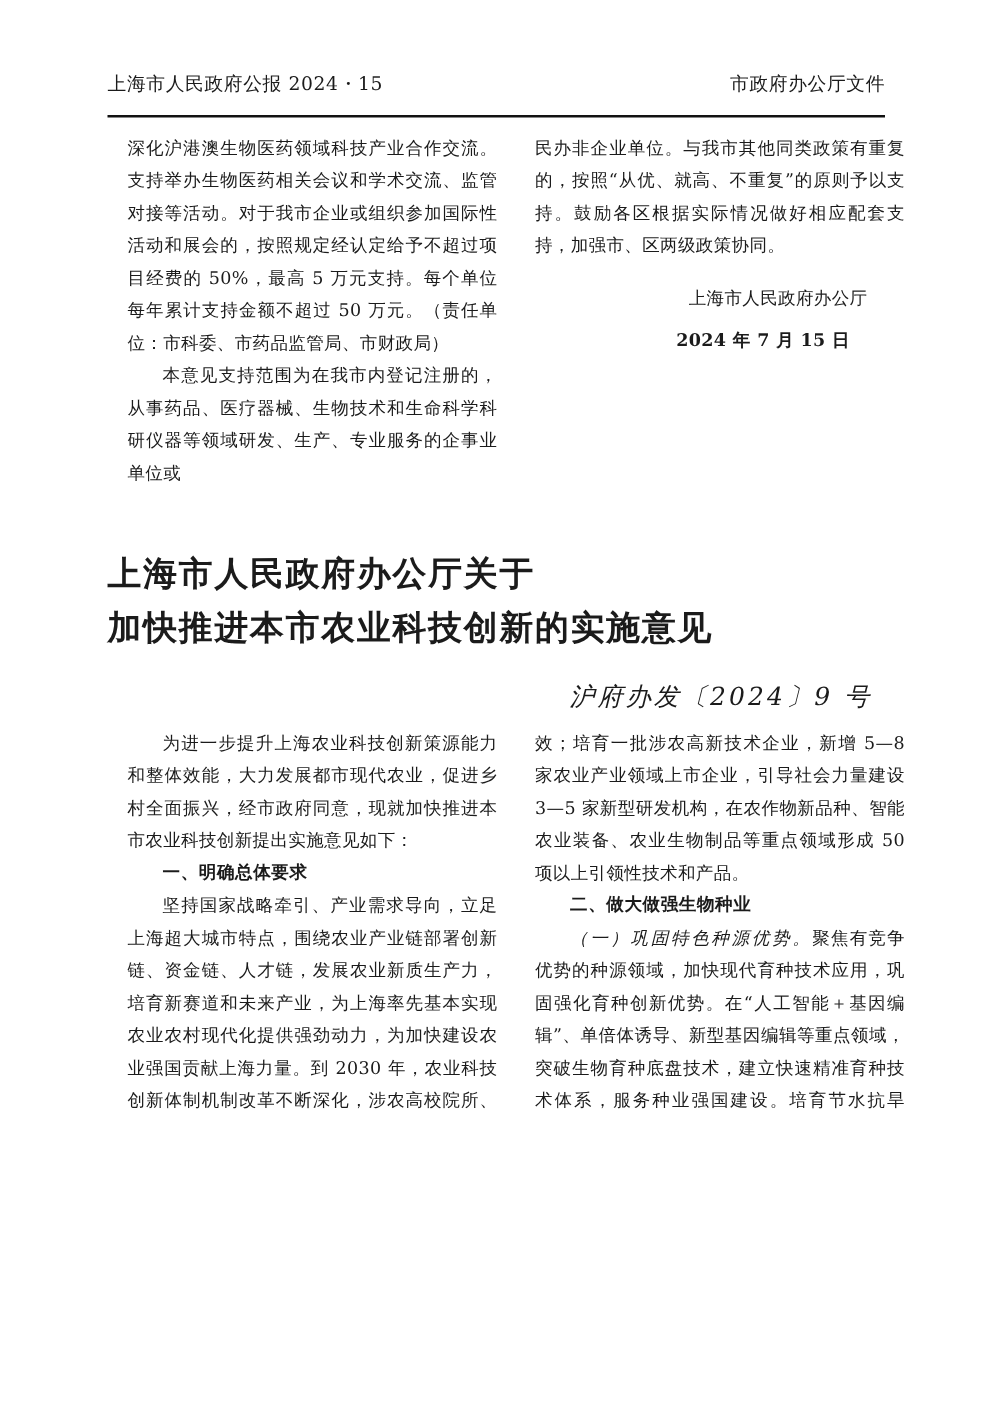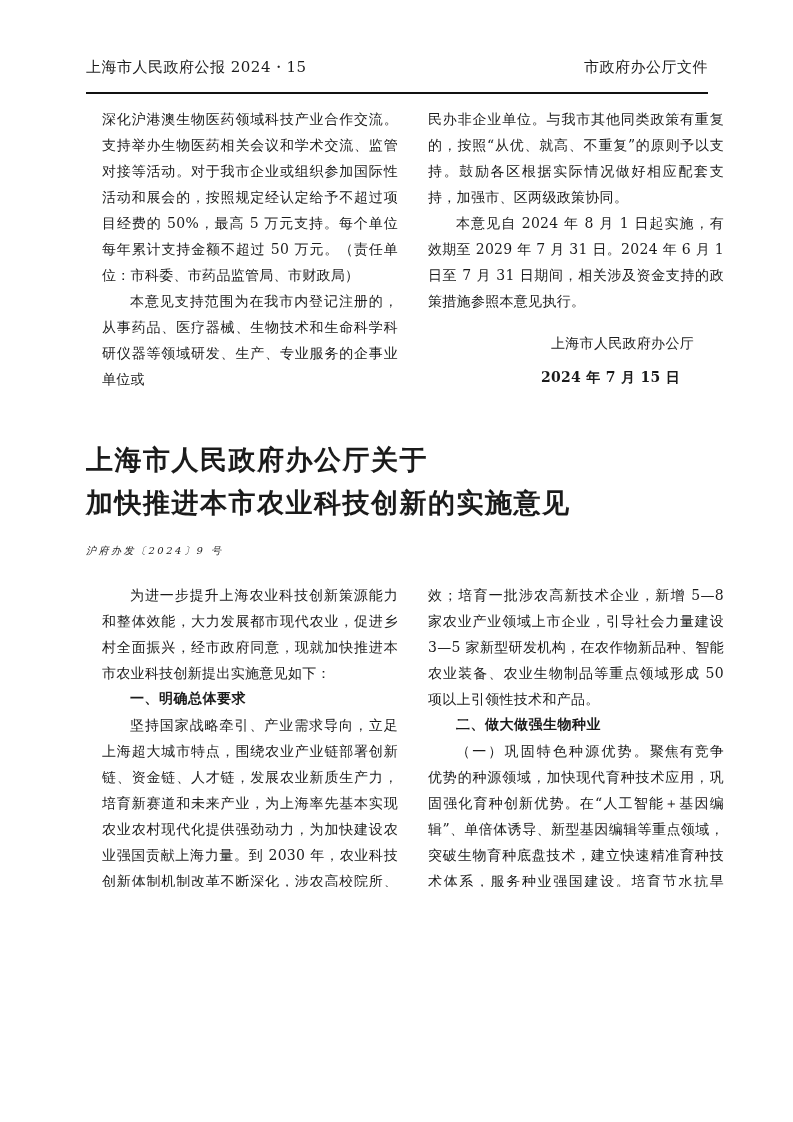--- a/index.html
+++ b/index.html
@@ -58,26 +58,27 @@
     top: 438px; left: 86px; width: 622px;
     text-align: left;
     font-size: 27px;
     font-weight: 700;
     line-height: 43px;
     letter-spacing: 1.5px;
   }
   .doc-number {
     position: absolute;
     top: 544px; left: 86px; width: 622px;
+    text-align: right;
     padding-right: 10px;
-    font-size: 10px;
+    font-size: 20px;
     font-style: italic;
     letter-spacing: 2.5px;
   }
-  .kaiti-lead { letter-spacing: 1.5px; margin-top: 16px; }
+  .kaiti-lead { font-style: italic; letter-spacing: 1.5px; margin-top: 16px; }
   .page-footer {
     position: absolute;
     top: 1020px; left: 88px;
     font-size: 14px;
     letter-spacing: 2px;
   }
 </style>
 </head>
 <body>
 
@@ -89,21 +90,20 @@
   </div>
   <div class="header-rule"></div>
 
   <div class="two-col section-a">
     <div class="col">
       <p>深化沪港澳生物医药领域科技产业合作交流。支持举办生物医药相关会议和学术交流、监管对接等活动。对于我市企业或组织参加国际性活动和展会的，按照规定经认定给予不超过项目经费的 50%，最高 5 万元支持。每个单位每年累计支持金额不超过 50 万元。（责任单位：市科委、市药品监管局、市财政局）</p>
       <p class="indent">本意见支持范围为在我市内登记注册的，从事药品、医疗器械、生物技术和生命科学科研仪器等领域研发、生产、专业服务的企事业单位或</p>
     </div>
     <div class="col">
       <p>民办非企业单位。与我市其他同类政策有重复的，按照“从优、就高、不重复”的原则予以支持。鼓励各区根据实际情况做好相应配套支持，加强市、区两级政策协同。</p>
-      <p class="indent">本意见自 2024 年 8 月 1 日起实施，有效期至 2029 年 7 月 31 日。2024 年 6 月 1 日至 7 月 31 日期间，相关涉及资金支持的政策措施参照本意见执行。</p>
       <div class="signature-block">
         <div class="sig-line-issuer">上海市人民政府办公厅</div>
         <div class="sig-line-date">2024 年 7 月 15 日</div>
       </div>
     </div>
   </div>
 
   <div class="title-block">
     <div>上海市人民政府办公厅关于</div>
     <div>加快推进本市农业科技创新的实施意见</div>

